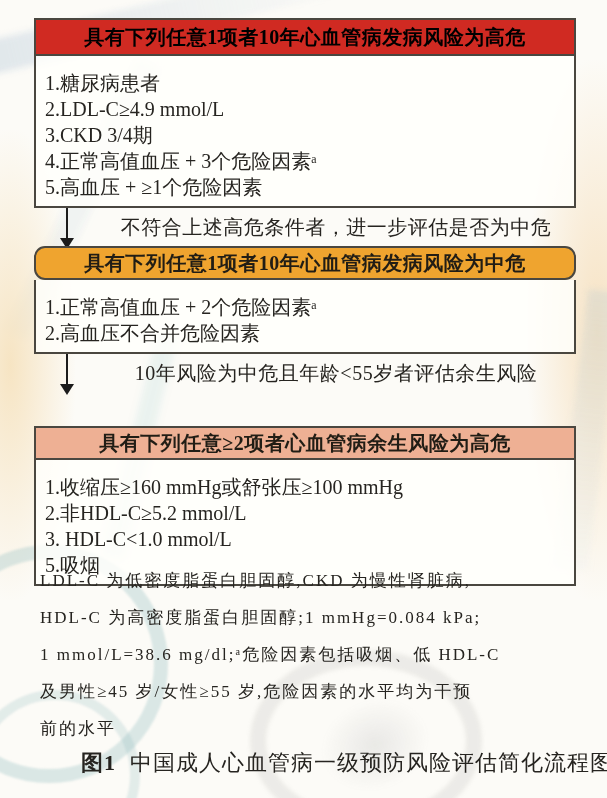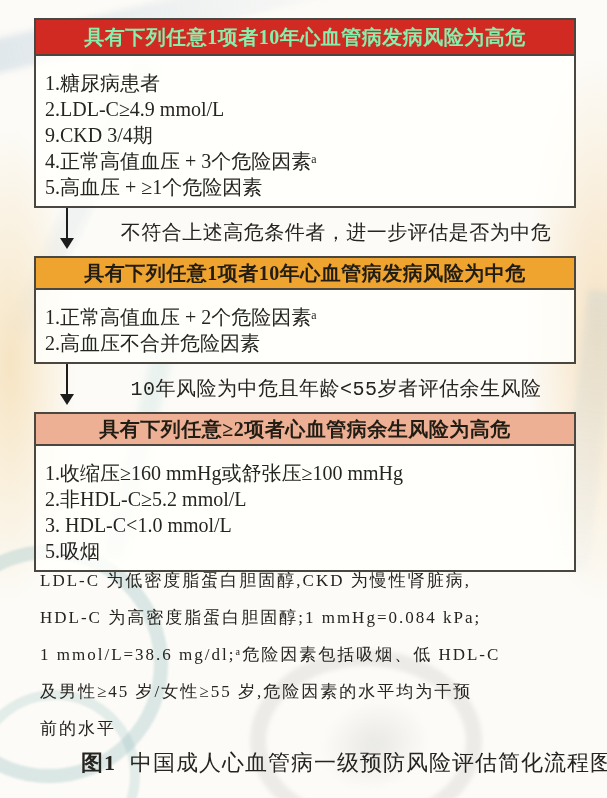--- a/index.html
+++ b/index.html
@@ -85,21 +85,21 @@
     box-sizing: border-box;
     border: 2px solid #4a4740;
     border-top: none;
     background: rgba(255,255,251,0.82);
     padding: 14px 8px 6px 9px;
     font-size: 20px;
     line-height: 26px;
   }
   .box-body .box-item { white-space: nowrap; }
 
-  .connector { position: relative; height: 48px; font-family: Liberation Mono, monospace; }
+  .connector { position: relative; height: 38px; }
   .arrow { position: absolute; left: 26px; top: 0; width: 14px; height: 42px; }
   .arrow-stem {
     position: absolute; left: 6px; top: 0; width: 2px; height: 32px;
     background: #1c1c1c;
   }
   .arrow-head {
     position: absolute; left: 0; top: 30px;
     width: 0; height: 0;
     border-left: 7px solid transparent;
     border-right: 7px solid transparent;
@@ -138,56 +138,56 @@
   <div class="wm wm-blue-mid"></div>
   <div class="wm wm-teal-top"></div>
   <div class="wm wm-ring-1"></div>
   <div class="wm wm-ring-2"></div>
   <div class="wm wm-seal-1"></div>
   <div class="wm wm-seal-2"></div>
 
   <div class="flow">
 
     <div class="riskbox">
-      <div class="box-header" style="background-color: rgb(208, 42, 34); color: #86efac;">具有下列任意1项者10年心血管病发病风险为高危</div>
+      <div class="box-header" style="background-color: rgb(208, 42, 34); color: #000000;">具有下列任意1项者10年心血管病发病风险为高危</div>
       <div class="box-body">
         <div class="box-item">1.糖尿病患者</div>
         <div class="box-item">2.LDL-C≥4.9 mmol/L</div>
-        <div class="box-item">9.CKD 3/4期</div>
+        <div class="box-item">3.CKD 3/4期</div>
         <div class="box-item">4.正常高值血压 + 3个危险因素ᵃ</div>
         <div class="box-item">5.高血压 + ≥1个危险因素</div>
       </div>
     </div>
 
     <div class="connector">
       <div class="arrow">
         <div class="arrow-stem"></div>
         <div class="arrow-head"></div>
       </div>
       <div class="connector-label">不符合上述高危条件者，进一步评估是否为中危</div>
     </div>
 
     <div class="riskbox">
-      <div class="box-header thin" style="background-color: rgb(239, 164, 47); color: rgb(33, 29, 21);">具有下列任意1项者10年心血管病发病风险为中危</div>
+      <div class="box-header thin" style="background-color: rgb(239, 164, 47); color: rgb(33, 29, 21); border-radius: 11px;">具有下列任意1项者10年心血管病发病风险为中危</div>
       <div class="box-body">
         <div class="box-item">1.正常高值血压 + 2个危险因素ᵃ</div>
         <div class="box-item">2.高血压不合并危险因素</div>
       </div>
     </div>
 
     <div class="connector">
       <div class="arrow">
         <div class="arrow-stem"></div>
         <div class="arrow-head"></div>
       </div>
       <div class="connector-label">10年风险为中危且年龄&lt;55岁者评估余生风险</div>
     </div>
 
     <div class="riskbox">
-      <div class="box-header thin" style="background-color: rgb(238, 176, 148); color: rgb(33, 29, 21);">具有下列任意≥2项者心血管病余生风险为高危</div>
+      <div class="box-header thin" style="background-color: rgb(238, 176, 148); color: rgb(33, 29, 21); margin-top: 34px;">具有下列任意≥2项者心血管病余生风险为高危</div>
       <div class="box-body">
         <div class="box-item">1.收缩压≥160 mmHg或舒张压≥100 mmHg</div>
         <div class="box-item">2.非HDL-C≥5.2 mmol/L</div>
         <div class="box-item">3. HDL-C&lt;1.0 mmol/L</div>
         <div class="box-item">5.吸烟</div>
       </div>
     </div>
 
   </div>
 

